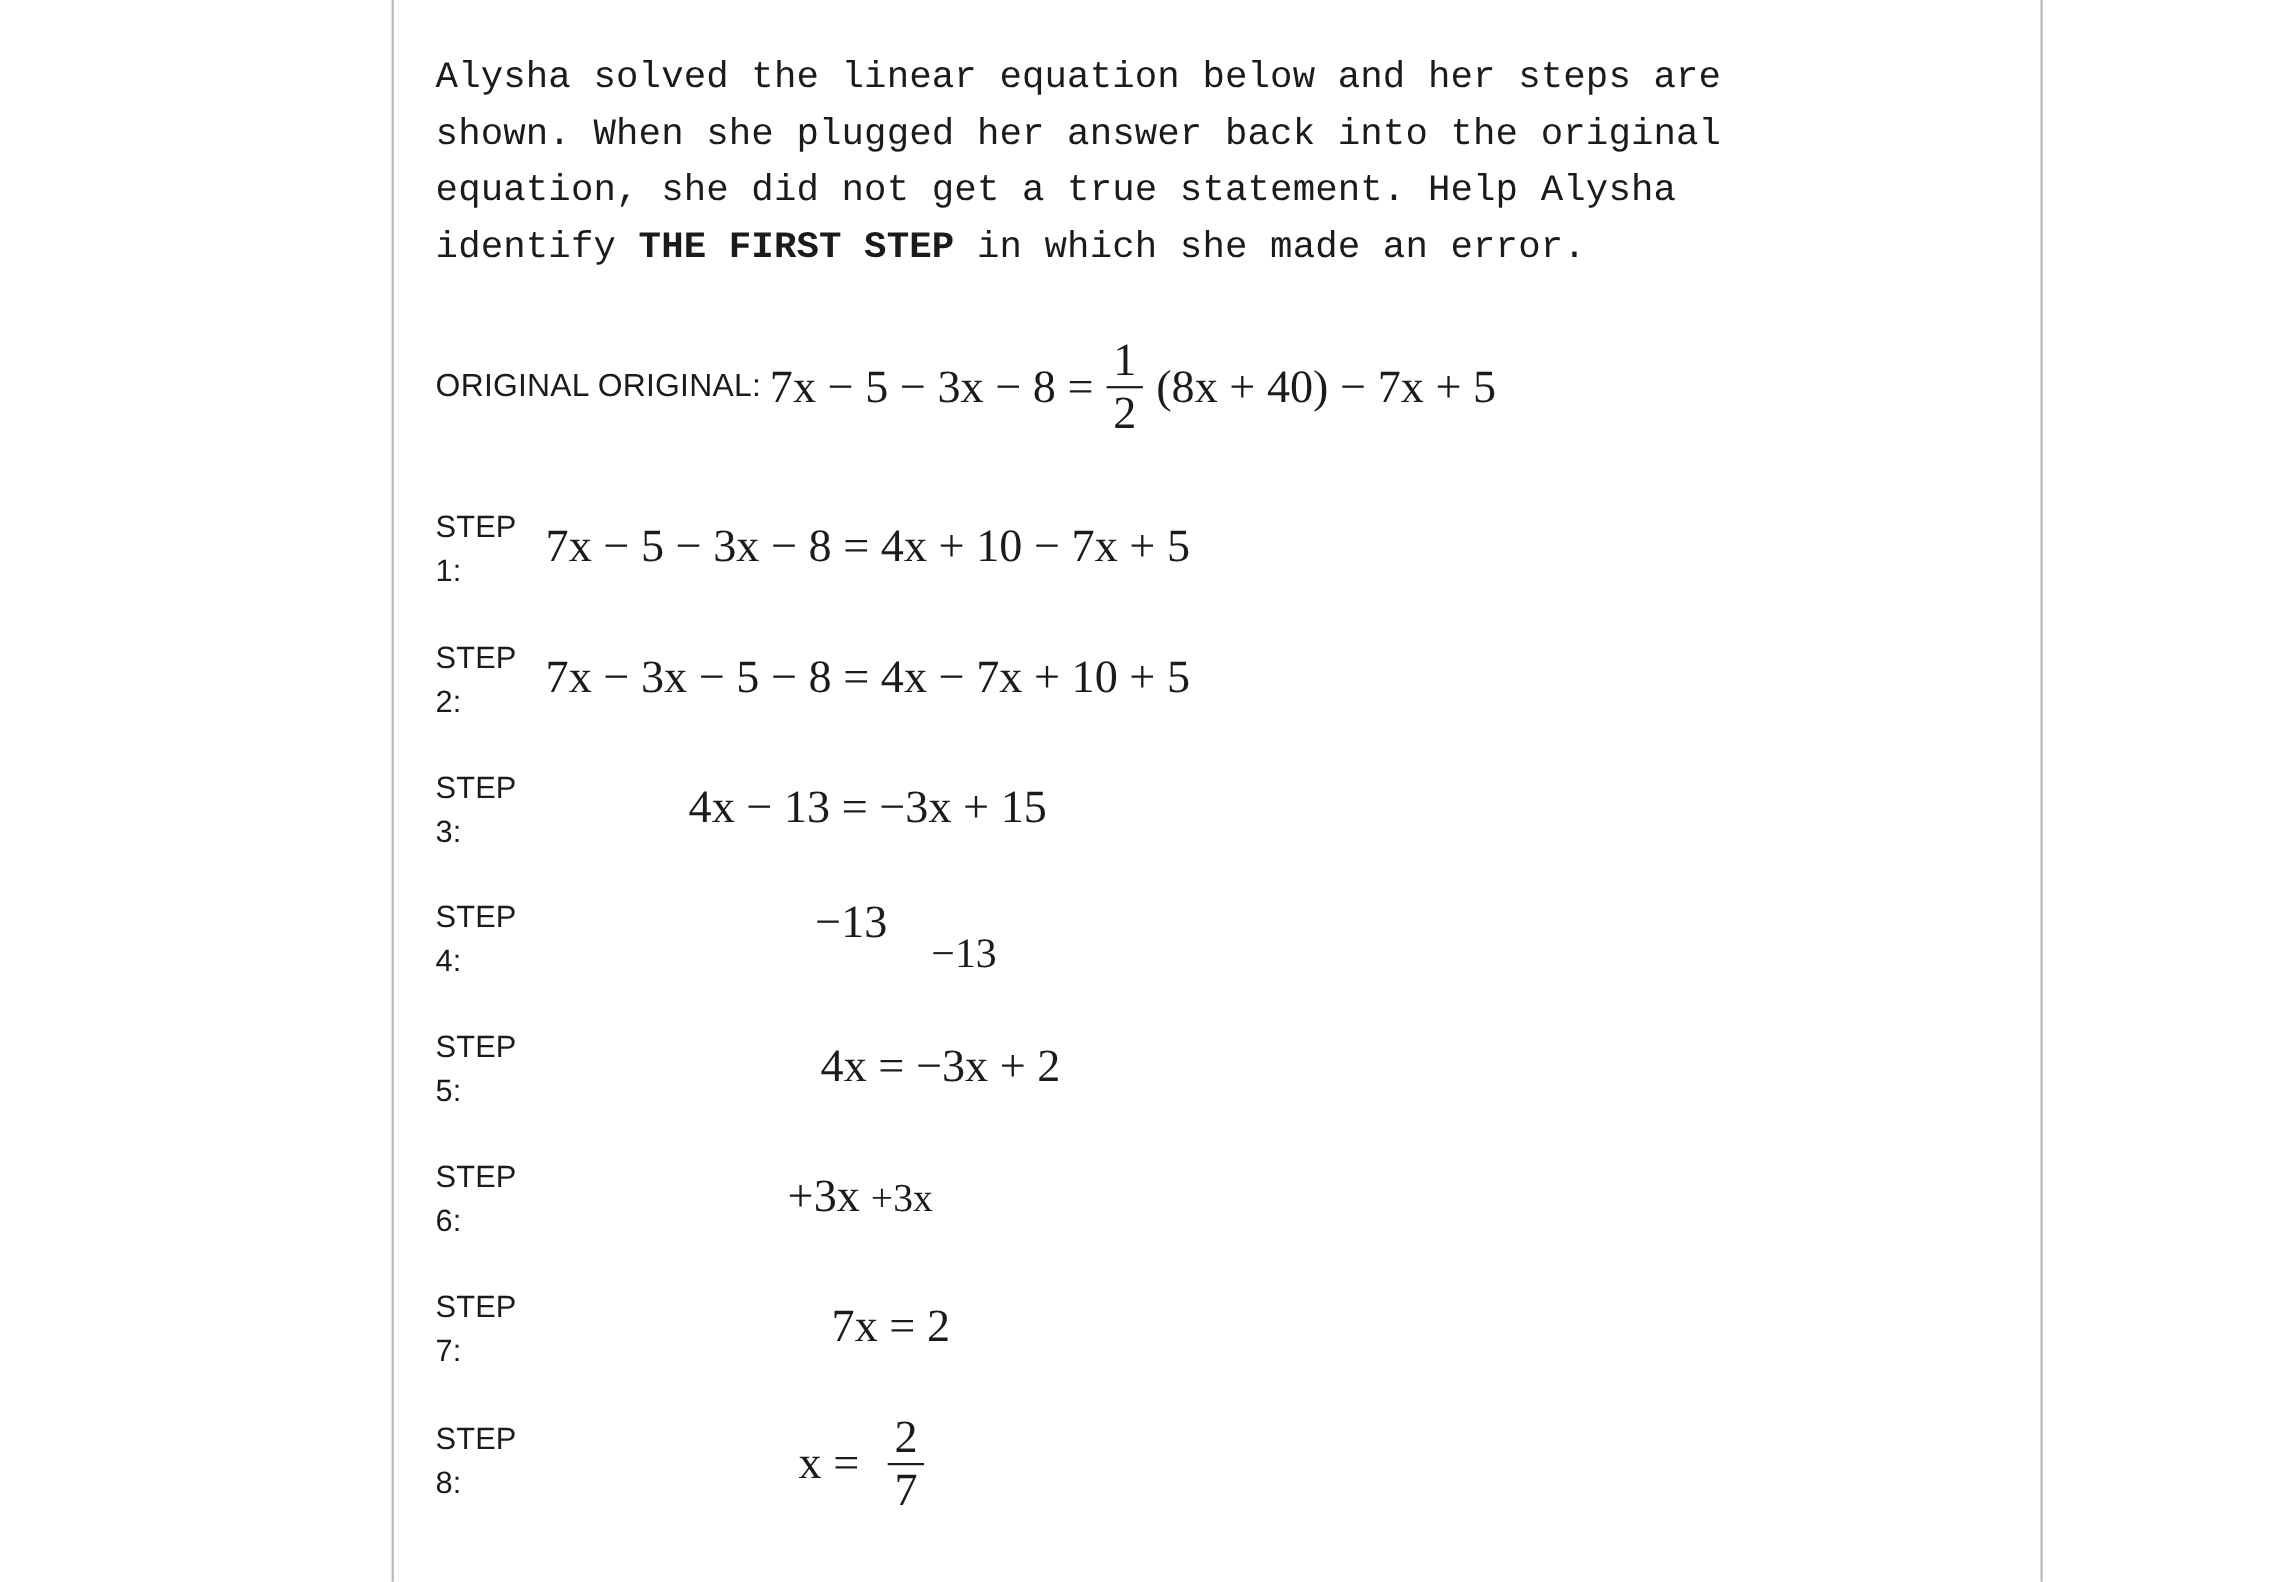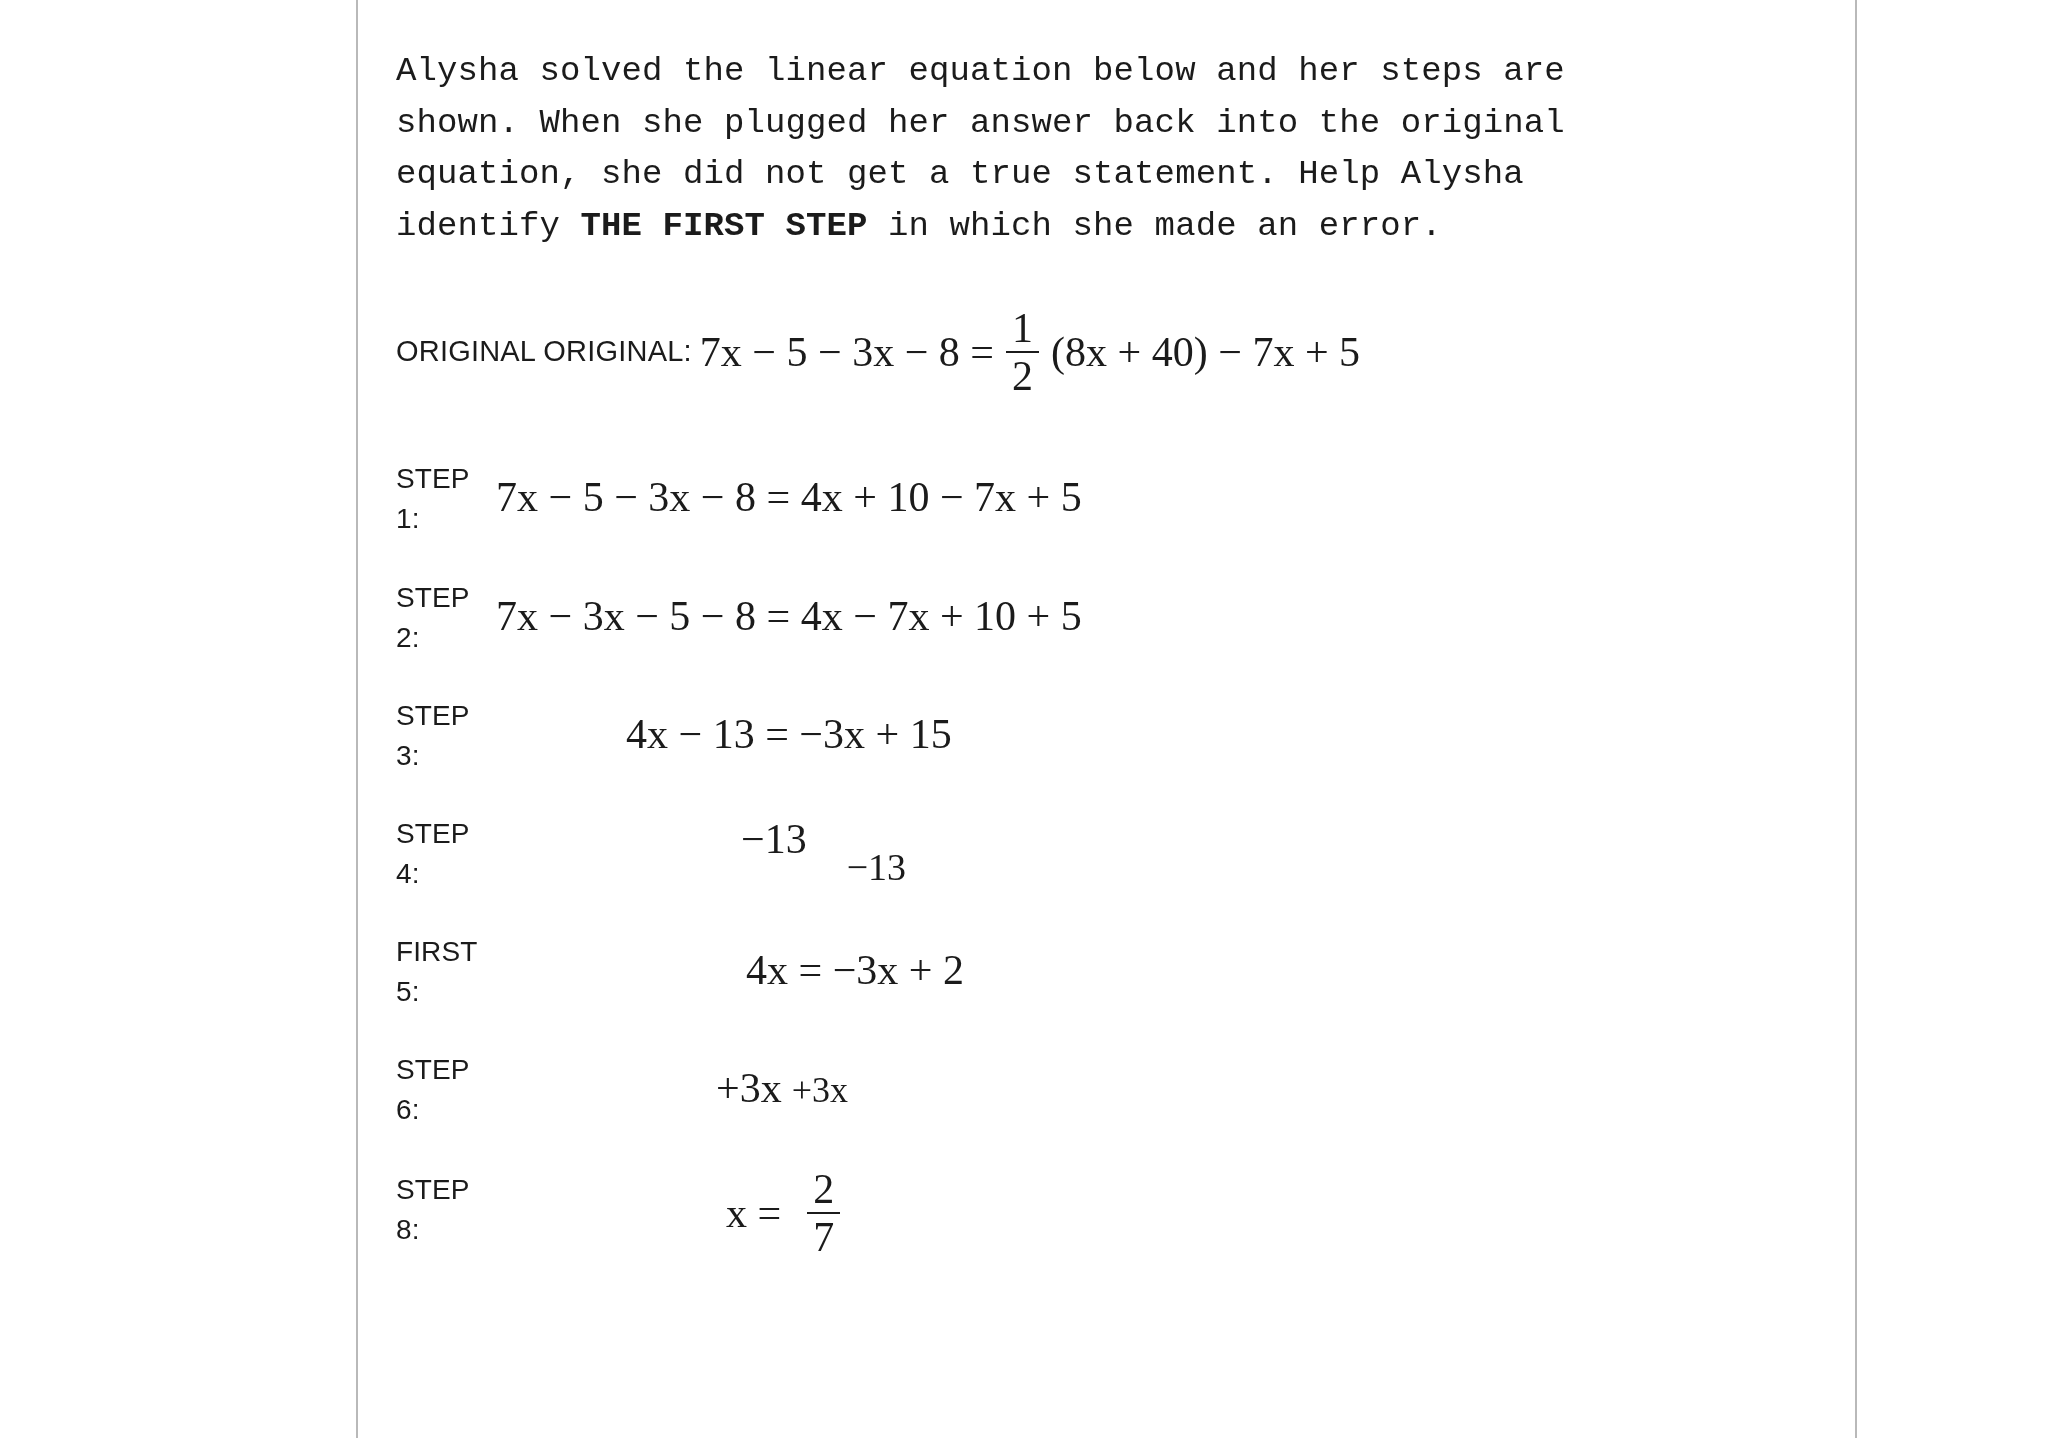--- a/index.html
+++ b/index.html
@@ -211,34 +211,38 @@
       <div class="step-label">STEP 4:</div>
       <div class="step-expr">
         <span class="step4-wrap">
           <span class="step4-a">−13</span>
           <span class="step4-b">−13</span>
         </span>
       </div>
     </div>
 
     <div class="step-row h118">
-      <div class="step-label">FIRST 5:</div>
+      <div class="step-label">STEP 5:</div>
       <div class="step-expr indent-250">4x = −3x + 2</div>
     </div>
 
     <div class="step-row h118">
       <div class="step-label">STEP 6:</div>
       <div class="step-expr">
         <span class="step6-wrap">
           <span class="step6-a">+3x</span>
           <span class="step6-b">+3x</span>
         </span>
       </div>
     </div>
 
+    <div class="step-row h118">
+      <div class="step-label">STEP 7:</div>
+      <div class="step-expr indent-260">7x = 2</div>
+    </div>
 
     <div class="step-row h123">
       <div class="step-label">STEP 8:</div>
       <div class="step-expr">
         <span class="step8-expr">
           <span>x  =</span>
           <span class="frac step8-frac">
             <span class="num">2</span>
             <span class="bar"></span>
             <span class="den">7</span>

